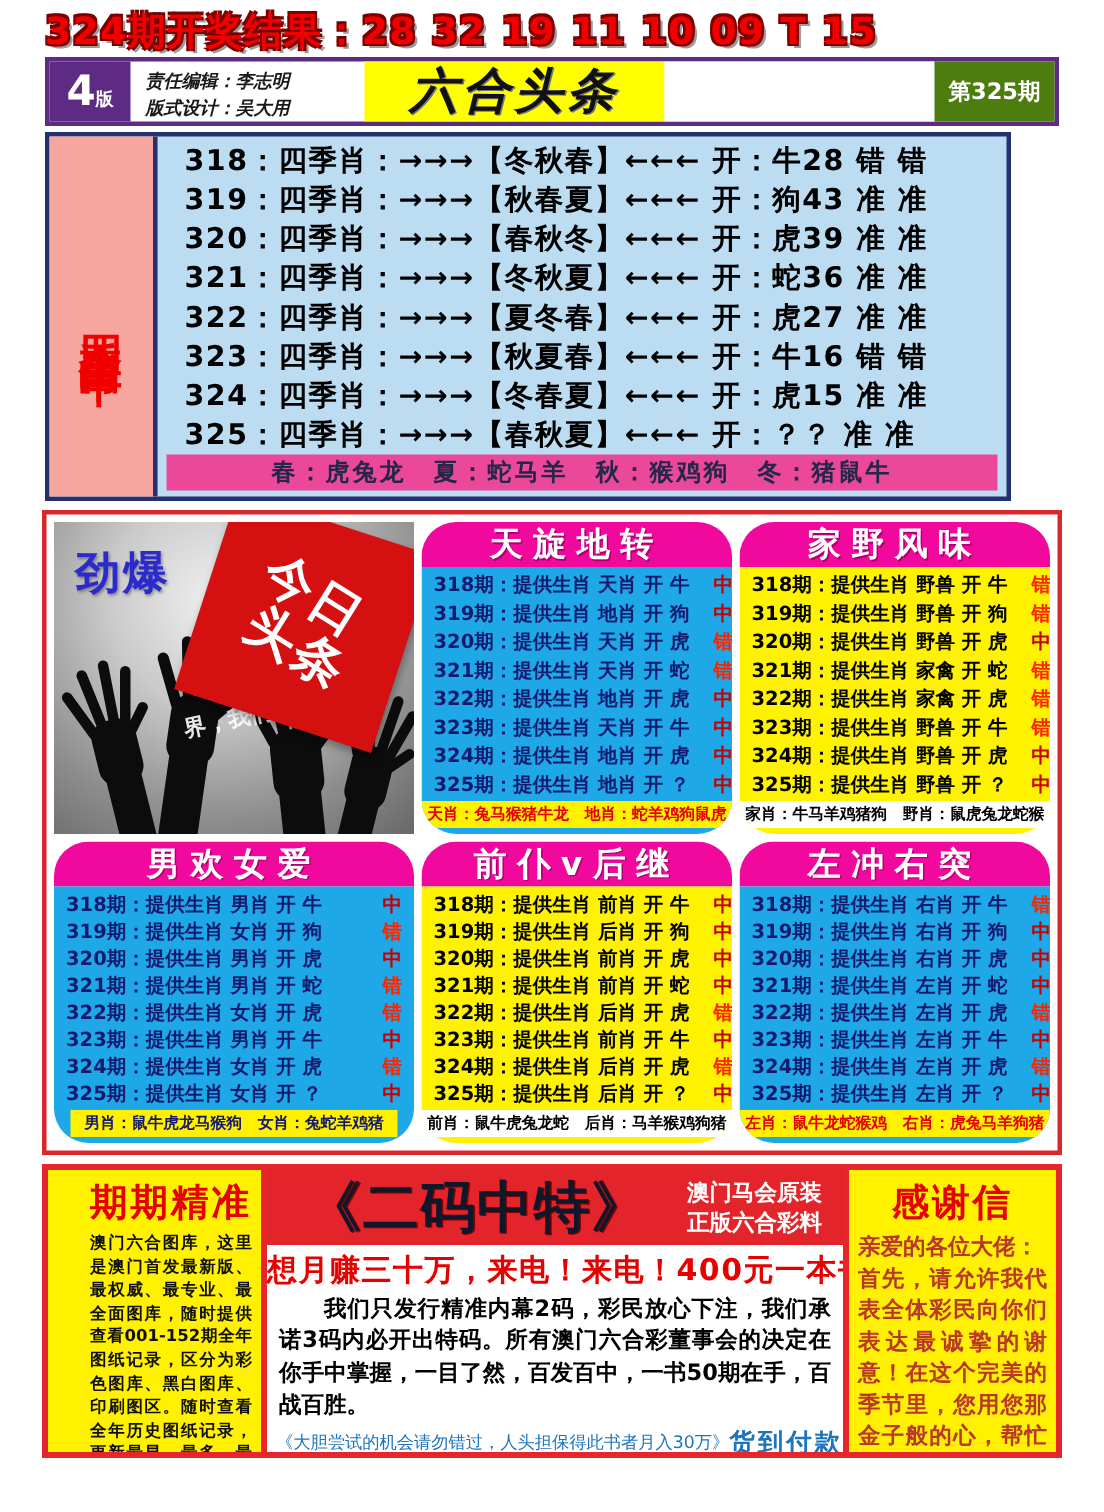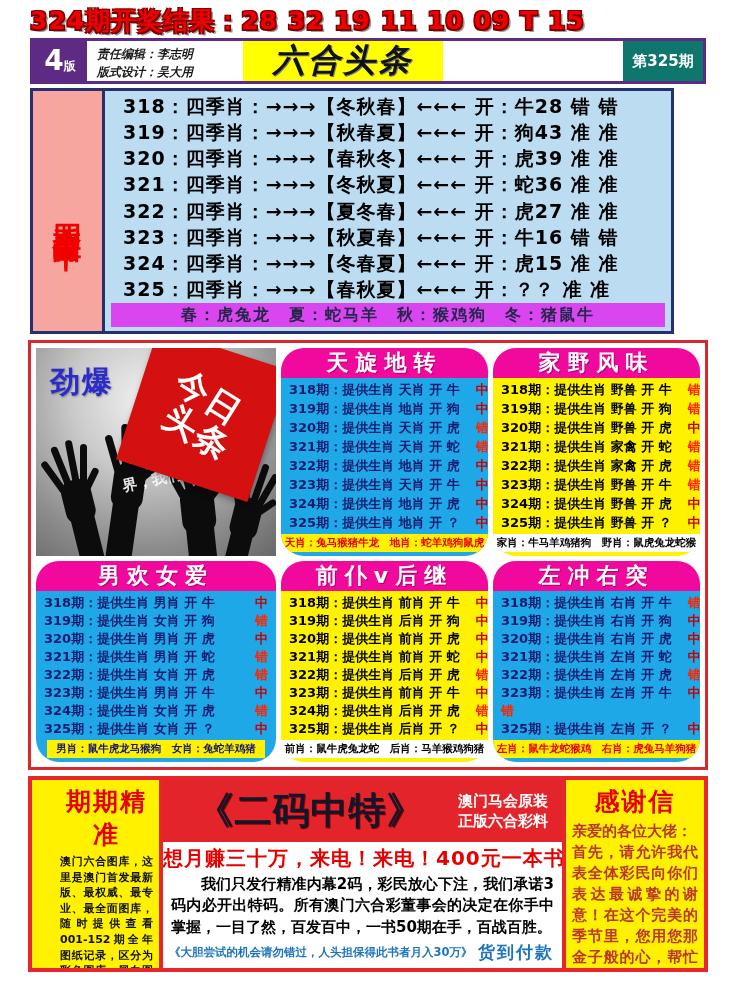--- a/index.html
+++ b/index.html
@@ -19,34 +19,34 @@
   
   .masthead { position:absolute; left:30px; top:38px; width:676px; height:46px;
     border:3px solid #5e2b84; background:#fff; display:flex; align-items:stretch; }
   .edition { width:54px; background:#5e2b84; color:#fff; display:flex; align-items:center; justify-content:center; }
   .ed-num { font-size:28px; font-weight:bold; line-height:1; }
   .ed-label { font-size:12px; font-weight:bold; margin-top:10px; }
   .credits { width:156px; padding:4px 0 0 10px; font-size:12px; font-weight:bold; font-style:italic; color:#1a1a1a; line-height:1.5; }
   .paper-title { width:200px; background:#ffff00; color:#111; font-size:32px; font-weight:bold; font-style:italic;
     display:flex; align-items:center; justify-content:center; letter-spacing:3px; text-shadow:1px 1px 0 #777; }
   .mast-spacer { flex:1; background:#fff; }
-  .issue { width:80px; background:#0f766e; color:#fff; font-size:15px; font-weight:bold;
+  .issue { width:80px; background:#4d7c0f; color:#fff; font-size:15px; font-weight:bold;
     display:flex; align-items:center; justify-content:center; }
 
   
   .seasons { position:absolute; left:30px; top:88px; width:644px; height:246px;
     border:3px solid #25316f; background:#bcdcf2; display:flex; }
   .season-side { width:72px; background:#f6a69e; border-right:3px solid #25316f;
     display:flex; align-items:center; justify-content:center;
     writing-mode:vertical-rl; text-orientation:upright;
     font-size:29px; font-weight:bold; color:#f10000; letter-spacing:3px; }
   .season-main { flex:1; display:flex; flex-direction:column; padding:3px 6px 4px 6px; }
   .season-rows { flex:1; display:flex; flex-direction:column; justify-content:space-around; }
   .srow { font-size:19px; font-weight:bold; color:#000; padding-left:12px; letter-spacing:1px; white-space:nowrap; }
-  .season-legend { height:24px; background:#d946ef; color:#23284a; font-size:16px; font-weight:bold;
+  .season-legend { height:24px; background:#ec4899; color:#23284a; font-size:16px; font-weight:bold;
     display:flex; align-items:center; justify-content:center; letter-spacing:2px;text-align:center; }
 
   
   .mid { position:absolute; left:28px; top:340px; width:680px; height:430px;
     border:3px solid #d9272e; background:#fff; padding:5px;
     display:grid; grid-template-columns:240px 207px 207px; grid-template-rows:208px 1fr; gap:5px; }
 
   .photo { position:relative; overflow:hidden;
     background:radial-gradient(circle at 45% 25%, #f0f0f0 0%, #cacaca 35%, #8d8d8d 72%, #686868 100%); }
   .badge { position:absolute; top:14px; left:14px; font-size:30px; font-weight:bold; color:#2a2ace;
@@ -76,37 +76,37 @@
   .v-cuo { color:#ff2400; }
   .p-leg { align-self:center; margin-top:2px; padding:2px 9px; font-size:10.5px; font-weight:bold; white-space:nowrap; }
   .leg-yr { background:#fff100; color:#e60000; }
   .leg-wb { background:#ffffff; color:#000; }
   .leg-yn { background:#fff100; color:#141a6e; }
 
   
   .bottom { position:absolute; left:28px; top:776px; width:680px; height:196px;
     background:#e8252b; padding:4px; display:flex; gap:4px; }
   .ad-side { background:#fff100; padding:5px 6px; overflow:hidden; }
-  .ad-left { width:127px;padding-left:28px; }
+  .ad-left { width:142px;padding-left:28px; }
   .ad-right { width:138px; }
   .ad-title { text-align:center; font-size:25px; font-weight:bold; color:#e60000; letter-spacing:2px; margin-bottom:3px; }
   .ad-body { font-size:11px; font-weight:bold; color:#111; line-height:1.42; text-align:justify; }
   .thanks-body { color:#bb372a; font-weight:bold; font-size:15px; line-height:1.4; text-align:justify; }
 
   .ad-mid { flex:1; background:#fff; display:flex; flex-direction:column; overflow:hidden; }
   .erma-banner { height:62px; background:#e3242b; display:flex; align-items:center; }
   .erma-title { flex:1; color:#0f172a; font-size:37px; font-weight:bold; text-align:center;
     letter-spacing:1px; white-space:nowrap; text-shadow:1px 1px 0 #8a0000; }
   .erma-origin { width:104px; color:#fff; font-size:15px; font-weight:bold; line-height:1.35; padding-right:4px; }
   .erma-sub { color:#e60000; font-size:20px; font-weight:bold; text-align:center; margin:3px 0 2px 0;
     white-space:nowrap; letter-spacing:1px; }
   .erma-body { font-size:15px; font-weight:bold; color:#000; line-height:1.42; padding:0 8px;
     text-indent:2em; text-align:justify; }
   .erma-foot { display:flex; align-items:center; justify-content:space-between; padding:3px 8px 0 6px; }
-  .erma-note { color:#1c75bc; font-size:11.5px; font-weight:bold; white-space:nowrap; }
+  .erma-note { color:#1c75bc; font-size:11.5px; font-weight:normal; white-space:nowrap; }
   .cod { color:#1c75bc; font-size:17px; font-weight:bold; letter-spacing:2px; white-space:nowrap; }
 </style>
 </head>
 <body>
 
 <div class="page">
 
   <div class="result-bar">324期开奖结果：28 32 19 11 10 09 T 15</div>
 
   <div class="masthead">
@@ -383,20 +383,21 @@
           </div>
             <div class="prow">
             <span class="rt">322期：提供生肖 左肖 开 虎</span>
             <span class="rv v-cuo">错</span>
           </div>
             <div class="prow">
             <span class="rt">323期：提供生肖 左肖 开 牛</span>
             <span class="rv v-zhong">中</span>
           </div>
             <div class="prow">
+            <span class="rt">324期：提供生肖 左肖 开 虎</span>
             <span class="rv v-cuo">错</span>
           </div>
             <div class="prow">
             <span class="rt">325期：提供生肖 左肖 开 ？</span>
             <span class="rv v-zhong">中</span>
           </div>
           </div>
         <div class="p-leg leg-yr">左肖：鼠牛龙蛇猴鸡　右肖：虎兔马羊狗猪</div>
       </div>
     </div>

